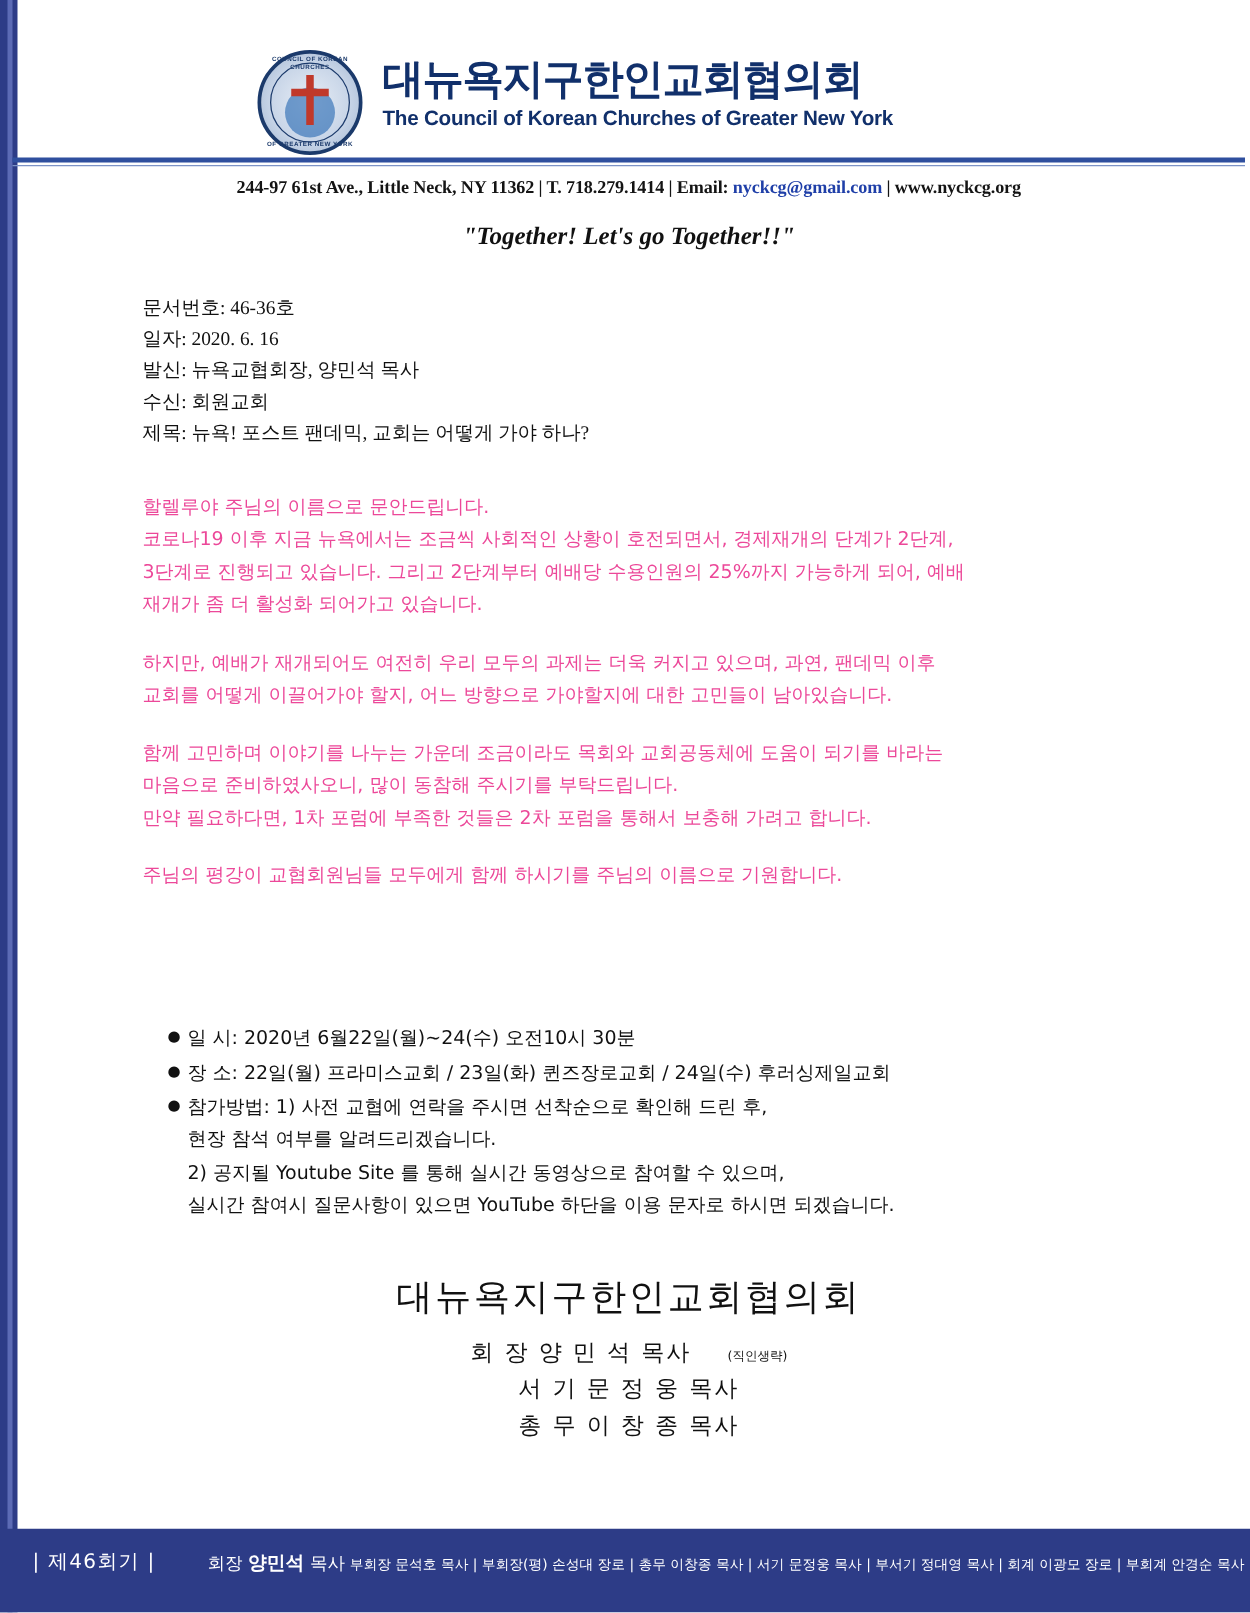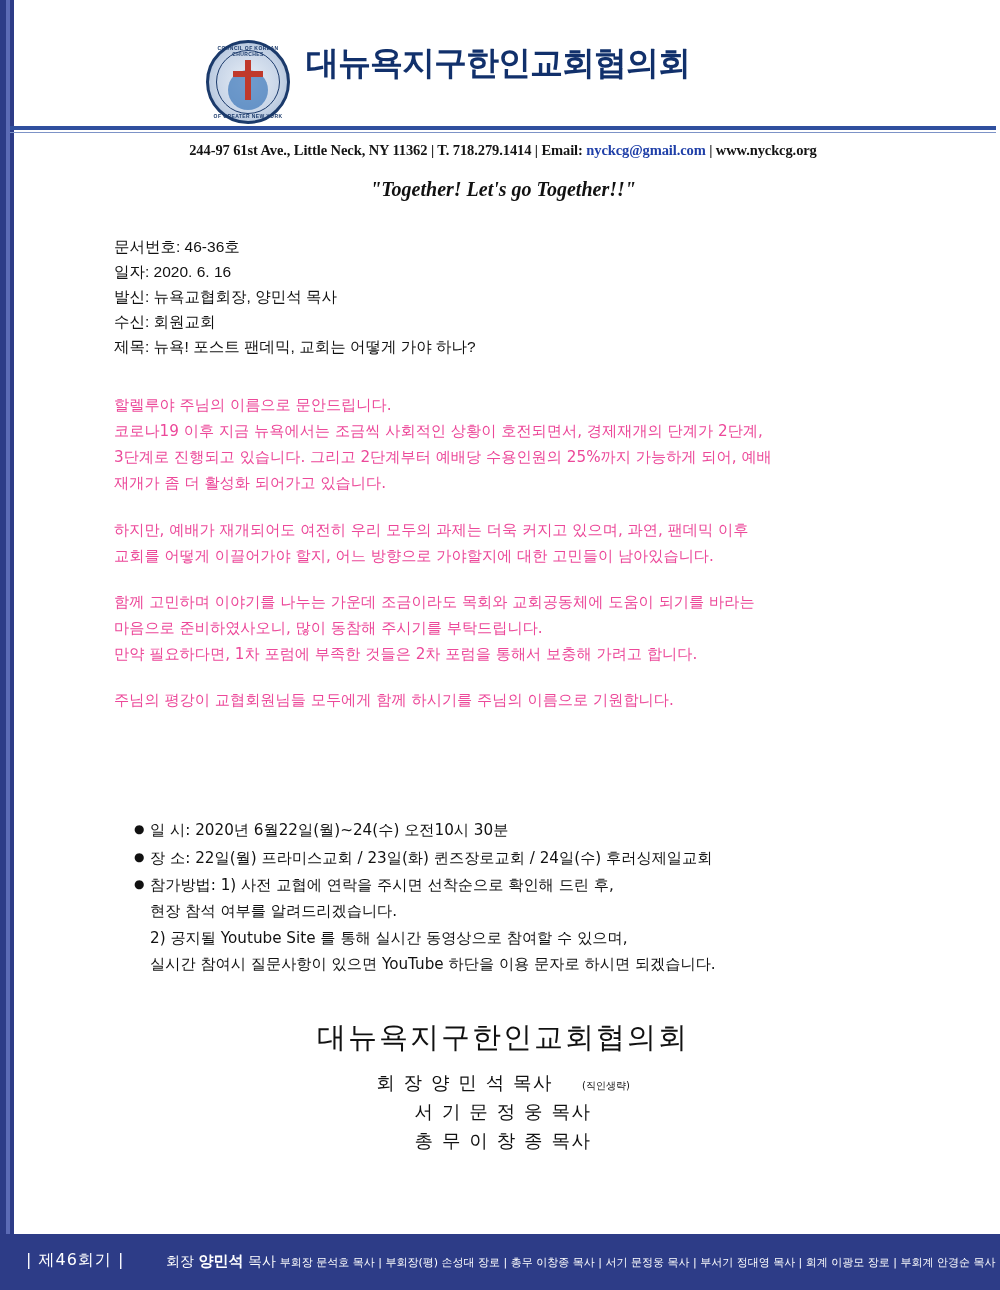--- a/index.html
+++ b/index.html
@@ -194,21 +194,21 @@
     font-weight: bold;
     font-size: 20px;
     color: #111111;
   }
 
   
   .meta {
     position: absolute;
     left: 104px;
     top: 234px;
-    font-family: Liberation Sans, sans-serif;
+    font-family: Liberation Serif, serif;
     font-size: 15.5px;
     line-height: 1.62;
     color: #111111;
     white-space: pre;
   }
 
   
   .body-text {
     position: absolute;
     left: 104px;
@@ -276,21 +276,21 @@
     letter-spacing: 0;
     margin-left: 29px;
   }
 
   
   .footer {
     position: absolute;
     left: 0;
     bottom: 0;
     width: 1000px;
-    height: 56px;
+    height: 67px;
     background: #2d3c87;
     color: #ffffff;
   }
   .footer-session {
     position: absolute;
     left: 26px;
     top: 16px;
     font-family: "DejaVu Sans", sans-serif;
     font-size: 16px;
     color: #ffffff;
@@ -330,20 +330,21 @@
       <div class="logo-seal"></div>
       <div class="logo-globe"></div>
       <div class="logo-cross"></div>
       <div class="logo-text-ring">
         <div class="ring-top">COUNCIL OF KOREAN CHURCHES</div>
         <div class="ring-bottom">OF GREATER NEW YORK</div>
       </div>
     </div>
     <div class="org-titles">
       <div class="org-title-ko">대뉴욕지구한인교회협의회</div>
+      <div class="org-title-en">The Council of Korean Churches of Greater New York</div>
     </div>
   </div>
 
   <div class="rule-thick"></div>
   <div class="rule-thin"></div>
 
   <div class="contact-line">
     <span>244-97 61st Ave., Little Neck, NY 11362 | T. 718.279.1414  |  Email: </span><span class="email">nyckcg@gmail.com</span><span>  |  www.nyckcg.org</span>
   </div>
 

